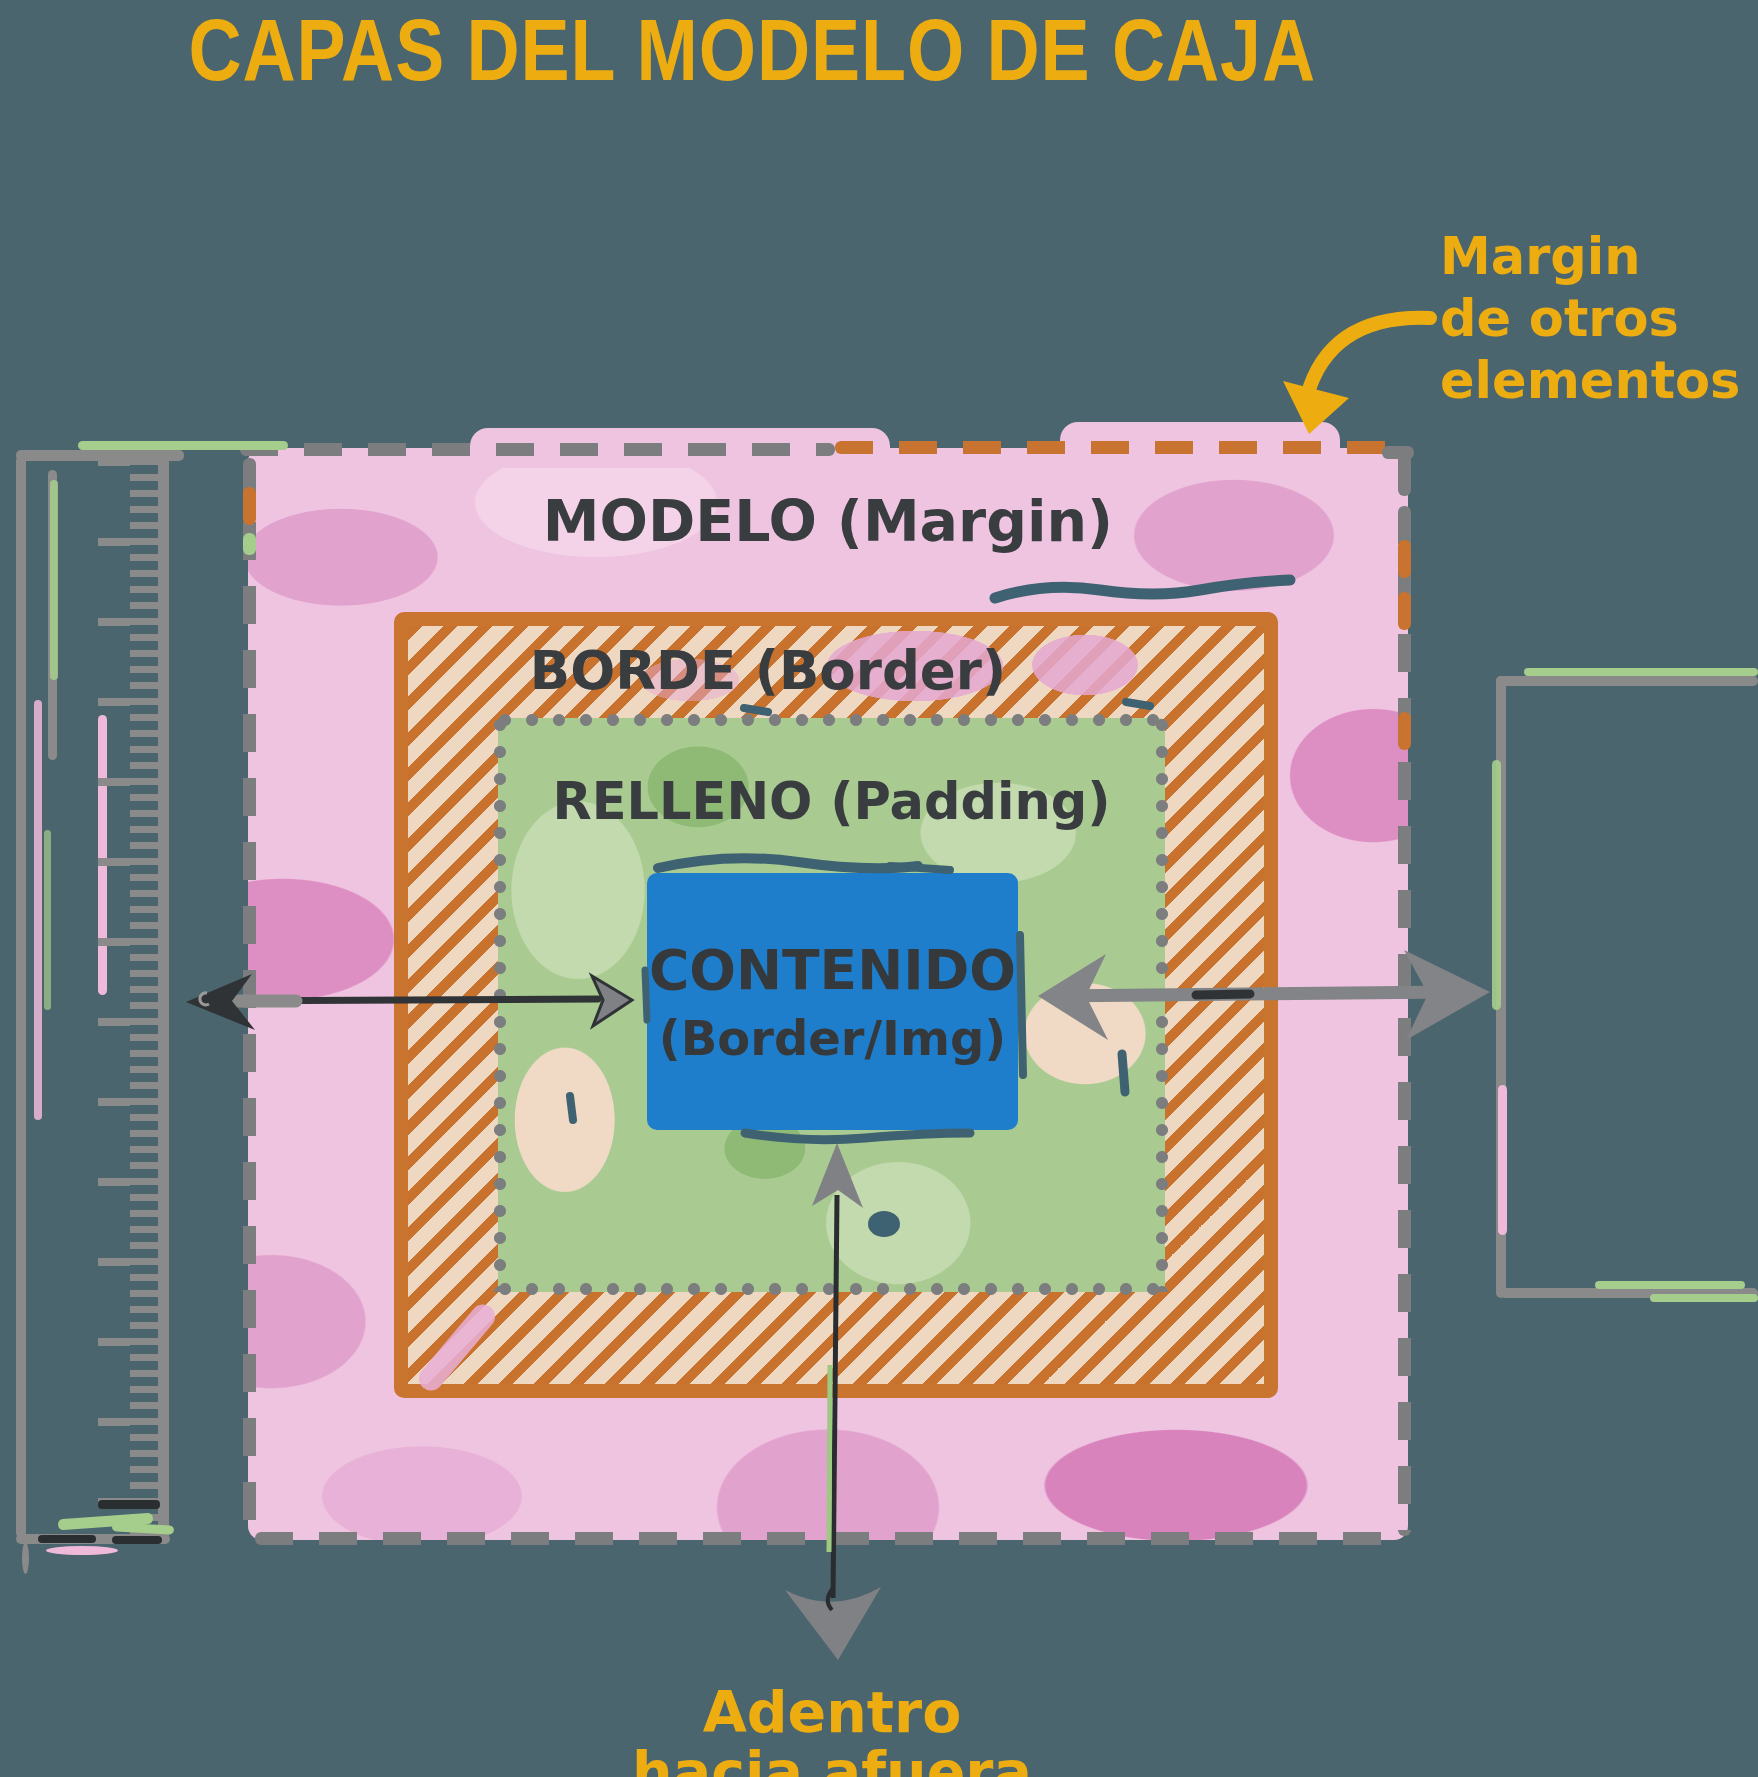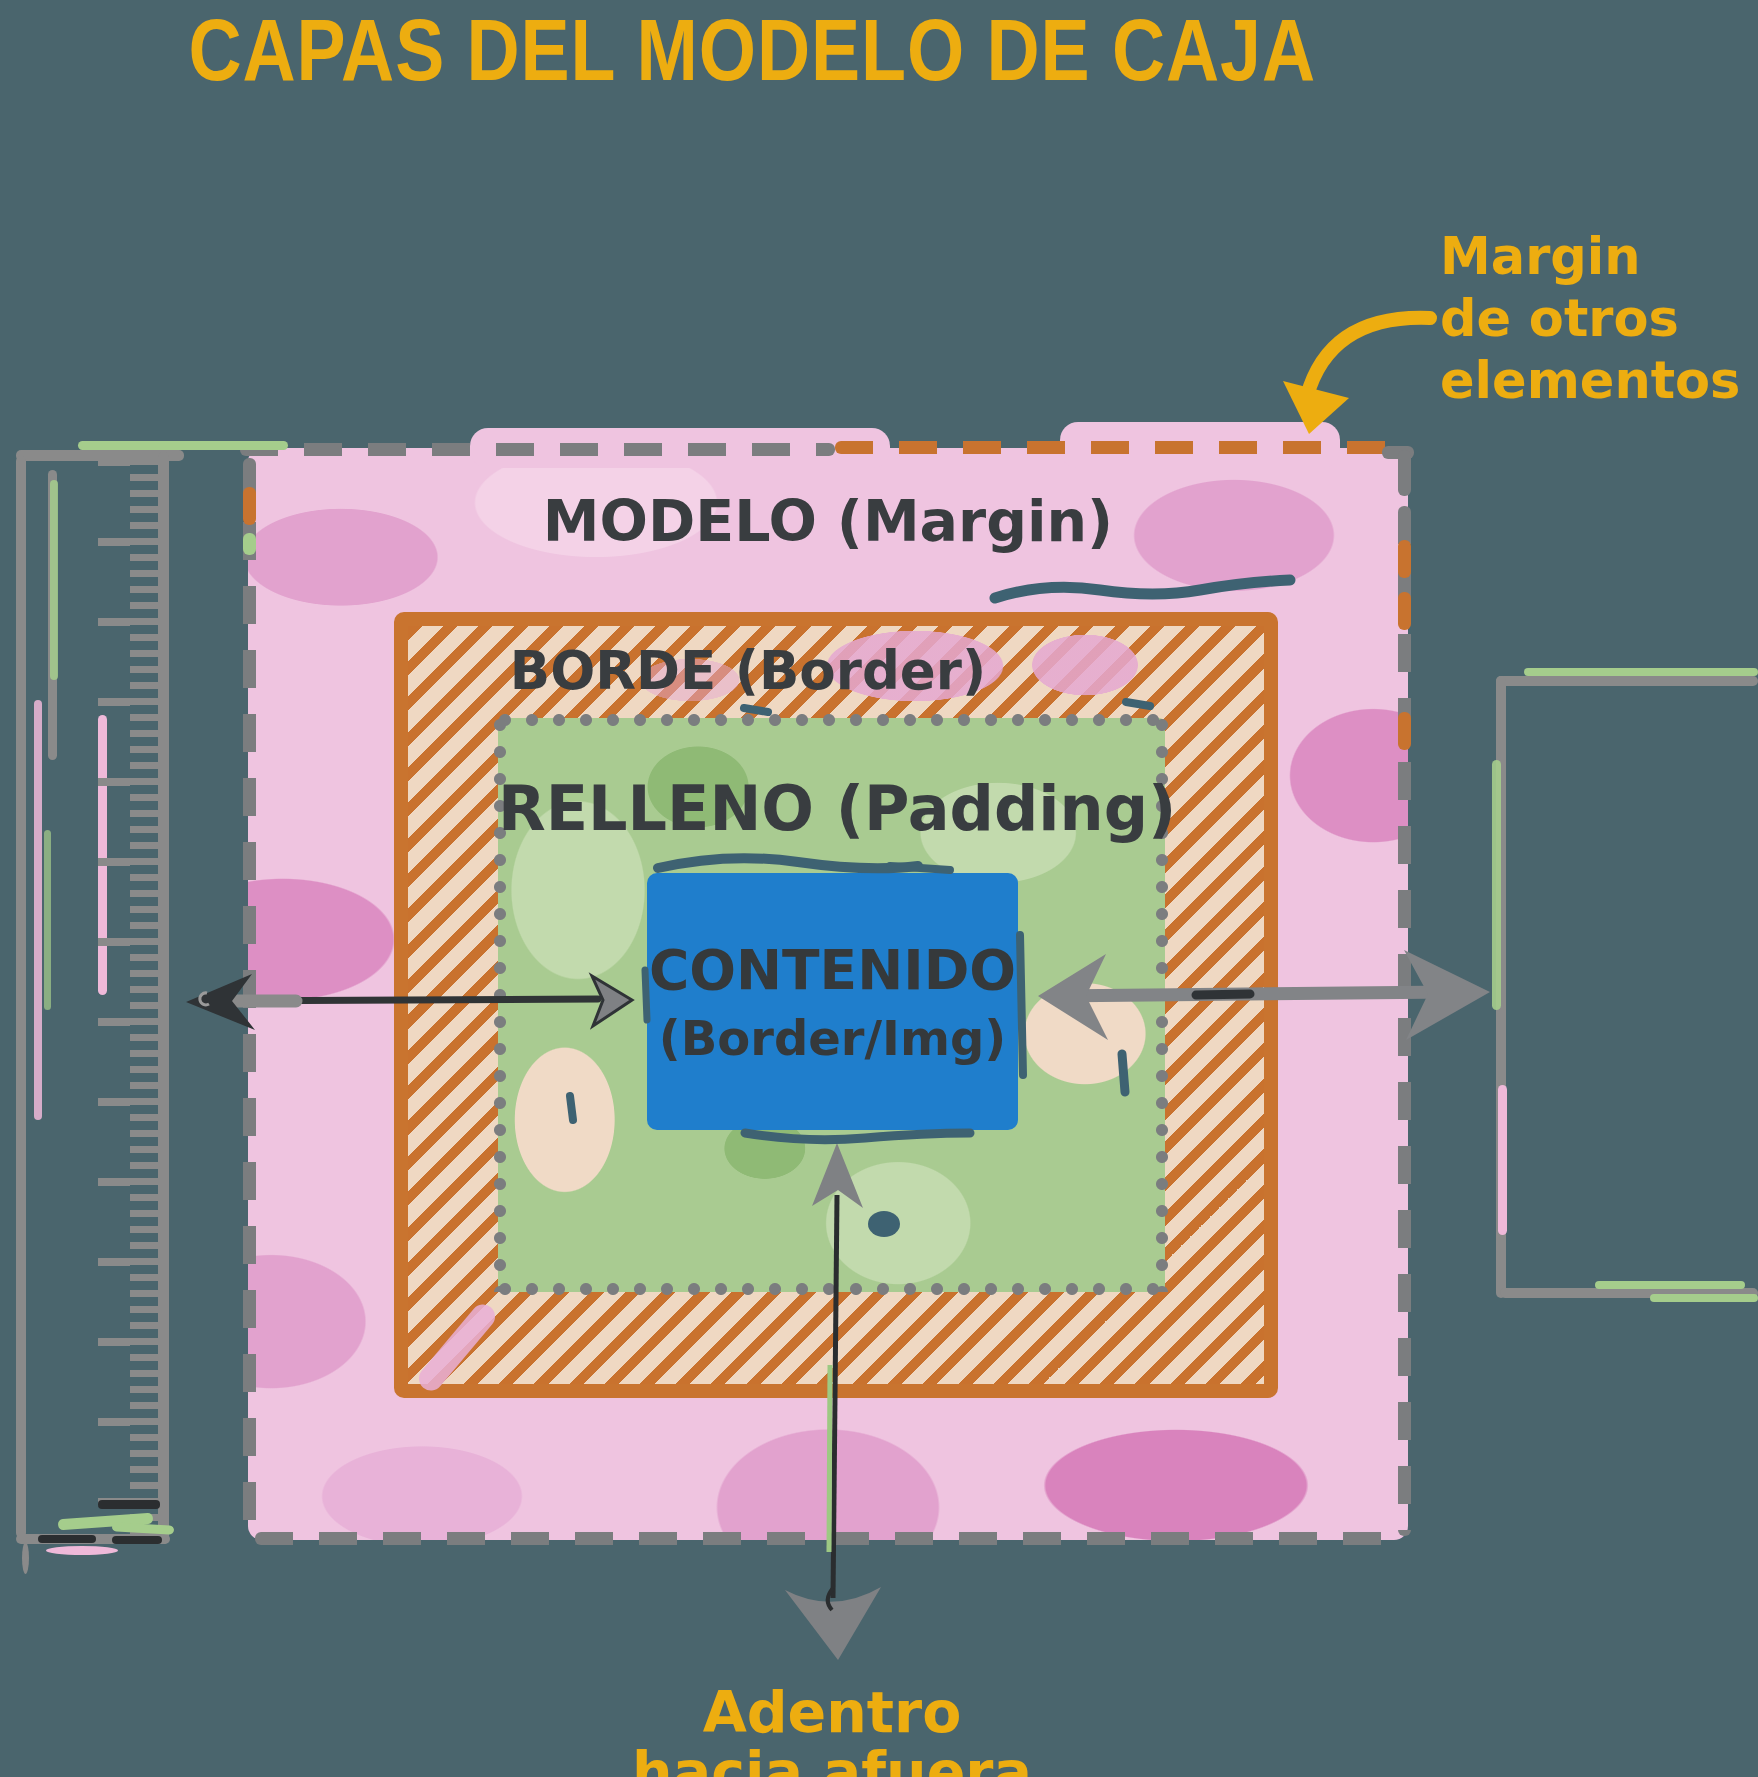--- a/index.html
+++ b/index.html
@@ -43,37 +43,37 @@
       radial-gradient(180px 90px at 15% 96%,#E8B2D8 0 55%,transparent 56%);
   }
   .bulge{background:#EFC4E0;border-radius:18px;}
   .label{color:#393D40;font-weight:bold;text-align:center;white-space:nowrap;}
   .margin-label{left:298px;top:488px;width:1060px;font-size:57px;}
   .border-frame{
     left:394px;top:612px;width:884px;height:786px;box-sizing:border-box;
     border:14px solid #C9742F;border-radius:10px;
     background:repeating-linear-gradient(135deg,#C9722E 0 10px,#EFD8C2 10px 25px);
   }
-  .border-label{left:394px;top:640px;width:708px;font-size:53px;}
+  .border-label{left:394px;top:640px;width:708px;font-size:53px;padding-left:20px;}
   .pinkblob{border-radius:50%;opacity:.85;}
   .padding-box{
     left:498px;top:718px;width:667px;height:574px;border-radius:6px;
     background-color:#A9CB91;
     background-image:
       radial-gradient(120px 160px at 12% 30%,#C2DAAD 0 55%,transparent 56%),
       radial-gradient(100px 80px at 30% 12%,#8FBA75 0 50%,transparent 51%),
       radial-gradient(140px 90px at 75% 20%,#C2DAAD 0 55%,transparent 56%),
       radial-gradient(90px 130px at 10% 70%,#F0DAC6 0 55%,transparent 56%),
       radial-gradient(120px 100px at 88% 55%,#F0DAC6 0 50%,transparent 51%),
       radial-gradient(130px 110px at 60% 88%,#C2DAAD 0 55%,transparent 56%),
       radial-gradient(80px 60px at 40% 75%,#8FBA75 0 50%,transparent 51%);
   }
   .dots-h{height:13px;background:radial-gradient(circle at 7px 6px,#7B7D7F 5.5px,transparent 6.5px);background-size:27px 13px;background-repeat:repeat-x;}
   .dots-v{width:13px;background:radial-gradient(circle at 6px 7px,#7B7D7F 5.5px,transparent 6.5px);background-size:13px 27px;background-repeat:repeat-y;}
-  .padding-label{left:498px;top:772px;width:667px;font-size:62px;}
+  .padding-label{left:498px;top:772px;width:667px;font-size:51px;}
   .content-box{
     left:647px;top:873px;width:371px;height:257px;background:#1F7ECC;border-radius:10px;
     display:flex;flex-direction:column;justify-content:center;align-items:center;gap:8px;
   }
   .content-title{font-size:55px;font-weight:bold;color:#35393B;}
   .content-sub{font-size:48px;font-weight:bold;color:#35393B;}
   
   .dash-h{height:13px;border-radius:6px;}
   .dash-v{width:13px;border-radius:6px;}
   .dg-h{background:repeating-linear-gradient(90deg,#7B7D7F 0 38px,transparent 38px 64px);}

